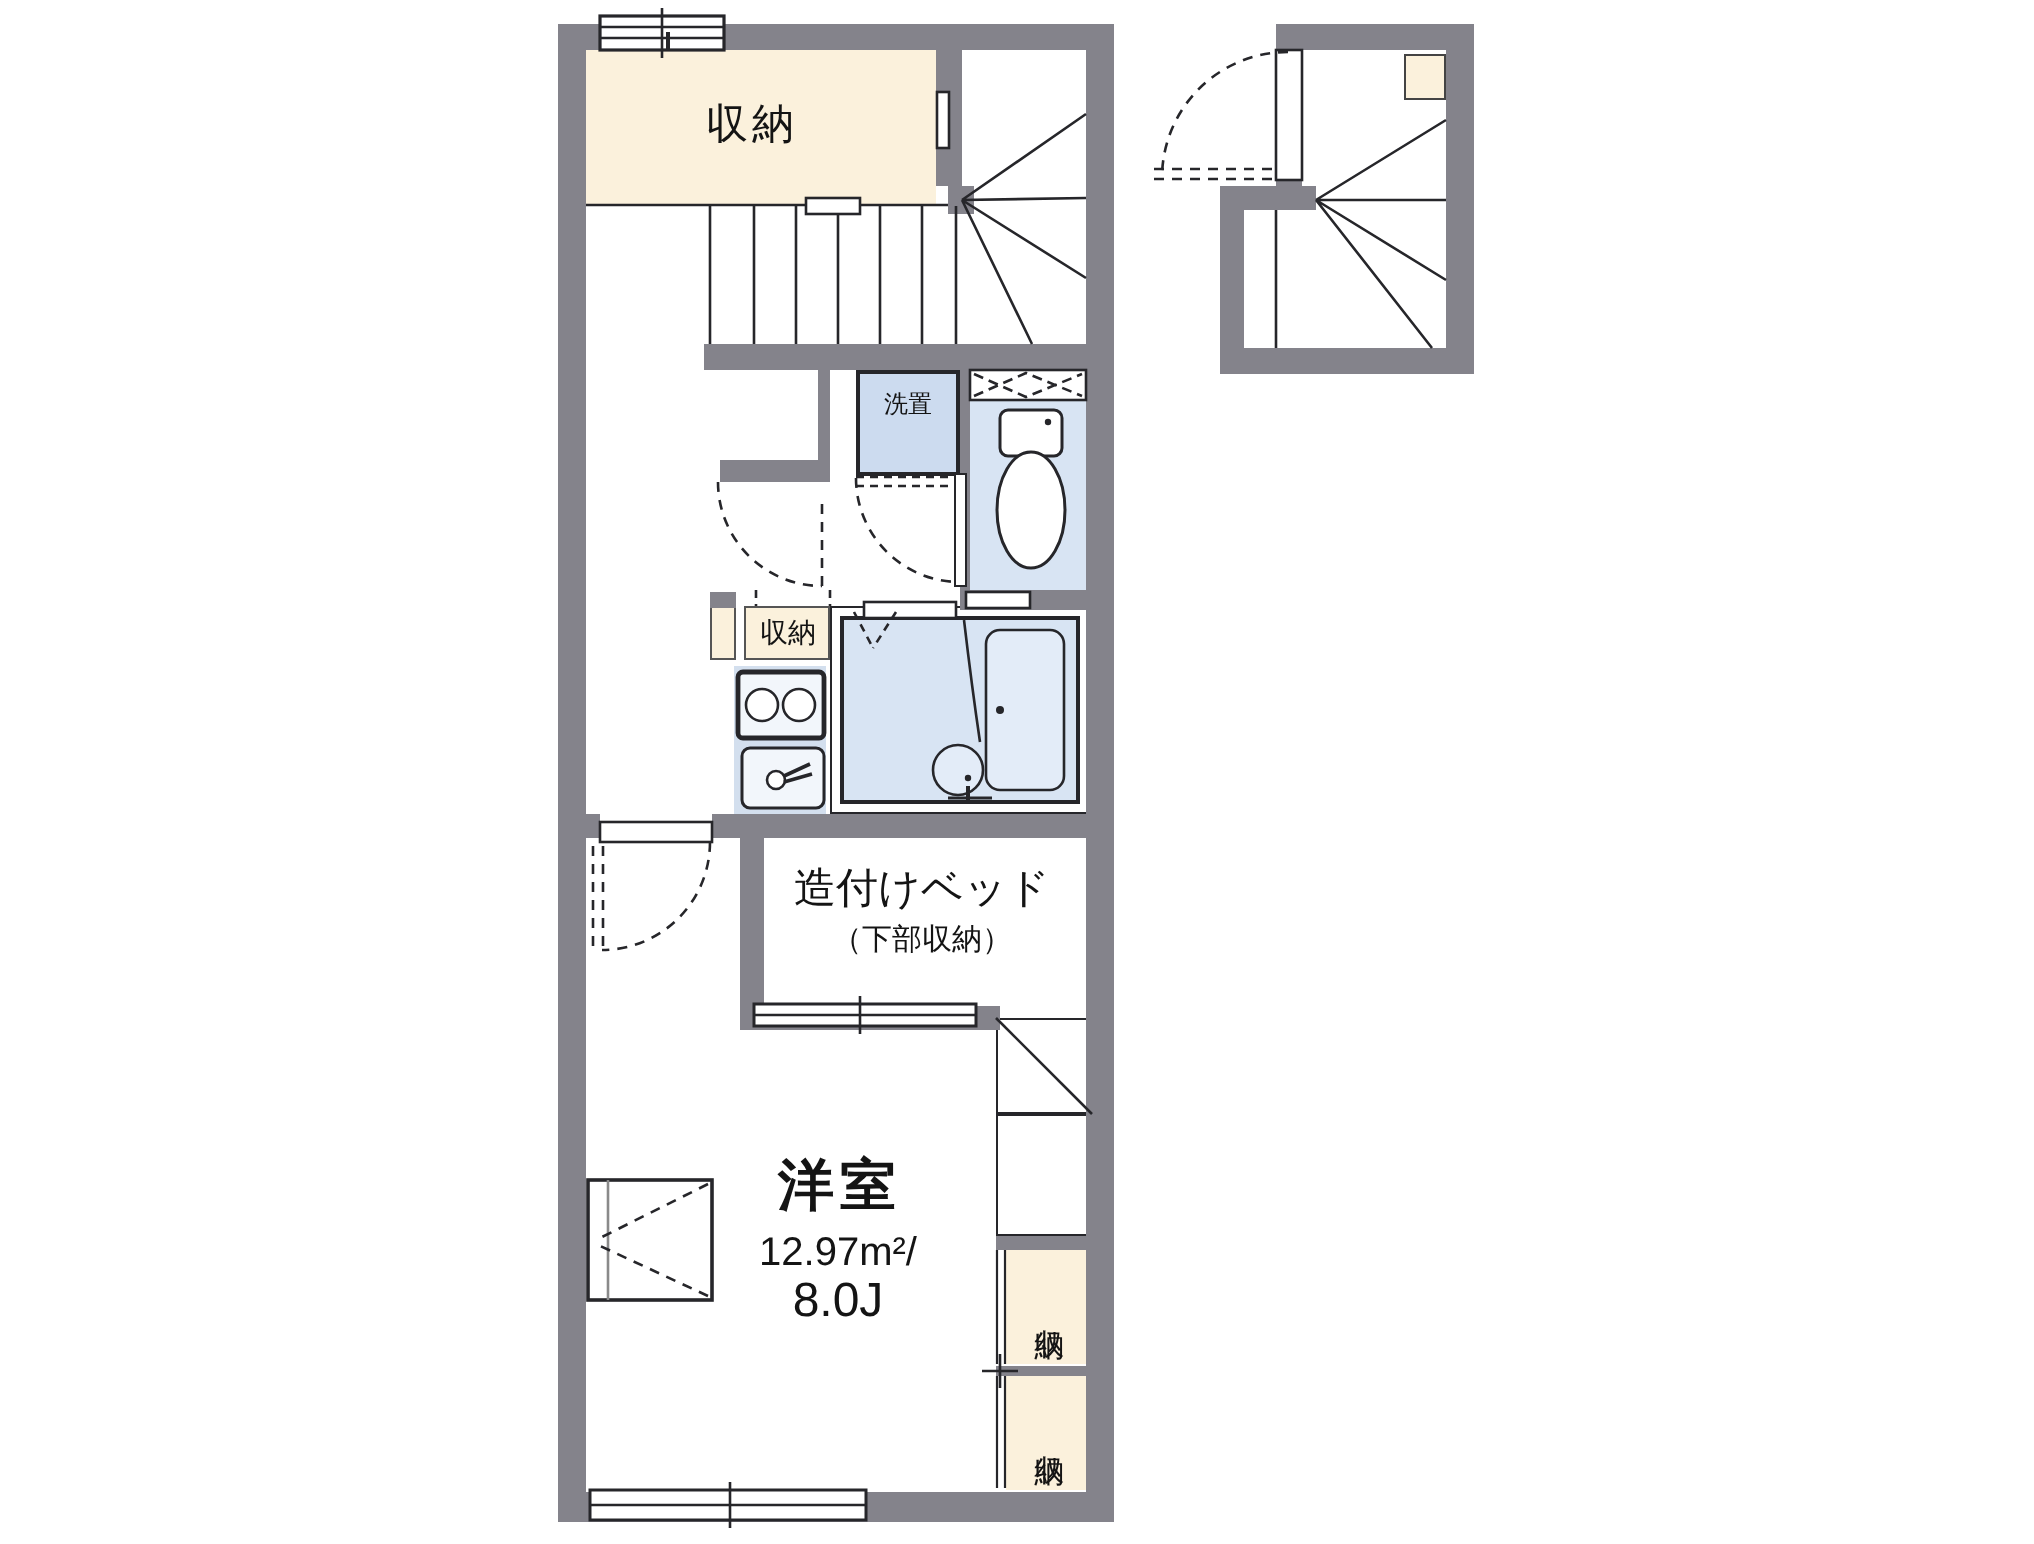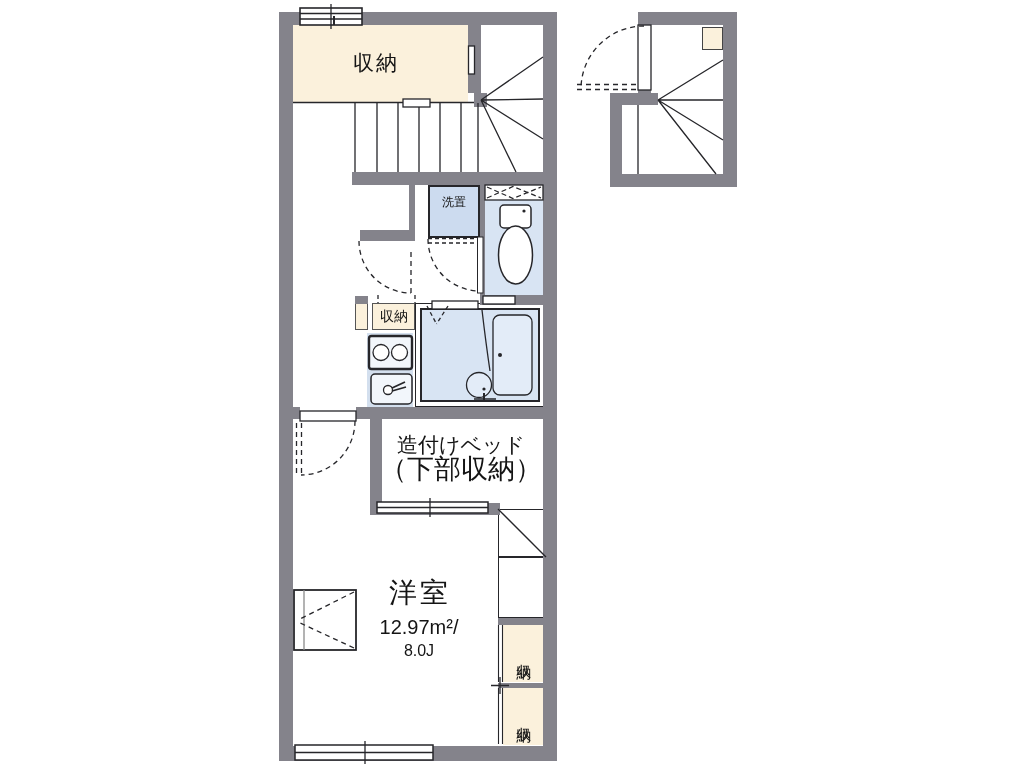--- a/index.html
+++ b/index.html
@@ -189,20 +189,20 @@
       <rect x="638" y="25" width="13" height="65" fill="#ffffff"></rect>
       <path d="M644,26 A63,63 0 0 0 581,89" stroke-dasharray="5,4"></path>
       <path d="M577,84.5 H638 M577,89.5 H638" stroke-dasharray="5,4"></path>
     </g>
   </svg>
 
   <div class="label" style="left:376px;top:63px;font-size:21px;letter-spacing:2px;">収納</div>
   <div class="label" style="left:454px;top:203px;font-size:12px;">洗置</div>
   <div class="label" style="left:394px;top:316px;font-size:14px;">収納</div>
   <div class="label" style="left:461px;top:445px;font-size:21px;">造付けベッド</div>
-  <div class="label" style="left:461px;top:470px;font-size:27px;">（下部収納）</div>
-  <div class="label" style="left:420px;top:593px;font-size:28px;letter-spacing:3px;font-weight:400;">洋室</div>
+  <div class="label" style="left:461px;top:470px;font-size:15px;">（下部収納）</div>
+  <div class="label" style="left:420px;top:593px;font-size:28px;letter-spacing:3px;font-weight:700;">洋室</div>
   <div class="label" style="left:419px;top:627px;font-size:20px;">12.97m²/</div>
-  <div class="label" style="left:419px;top:651px;font-size:16px;">8.0J</div>
+  <div class="label" style="left:419px;top:651px;font-size:24px;">8.0J</div>
   <div class="label vert" style="left:524px;top:653px;font-size:15px;">収納</div>
   <div class="label vert" style="left:524px;top:716px;font-size:15px;">収納</div>
 
 </div>
 
 </body></html>

